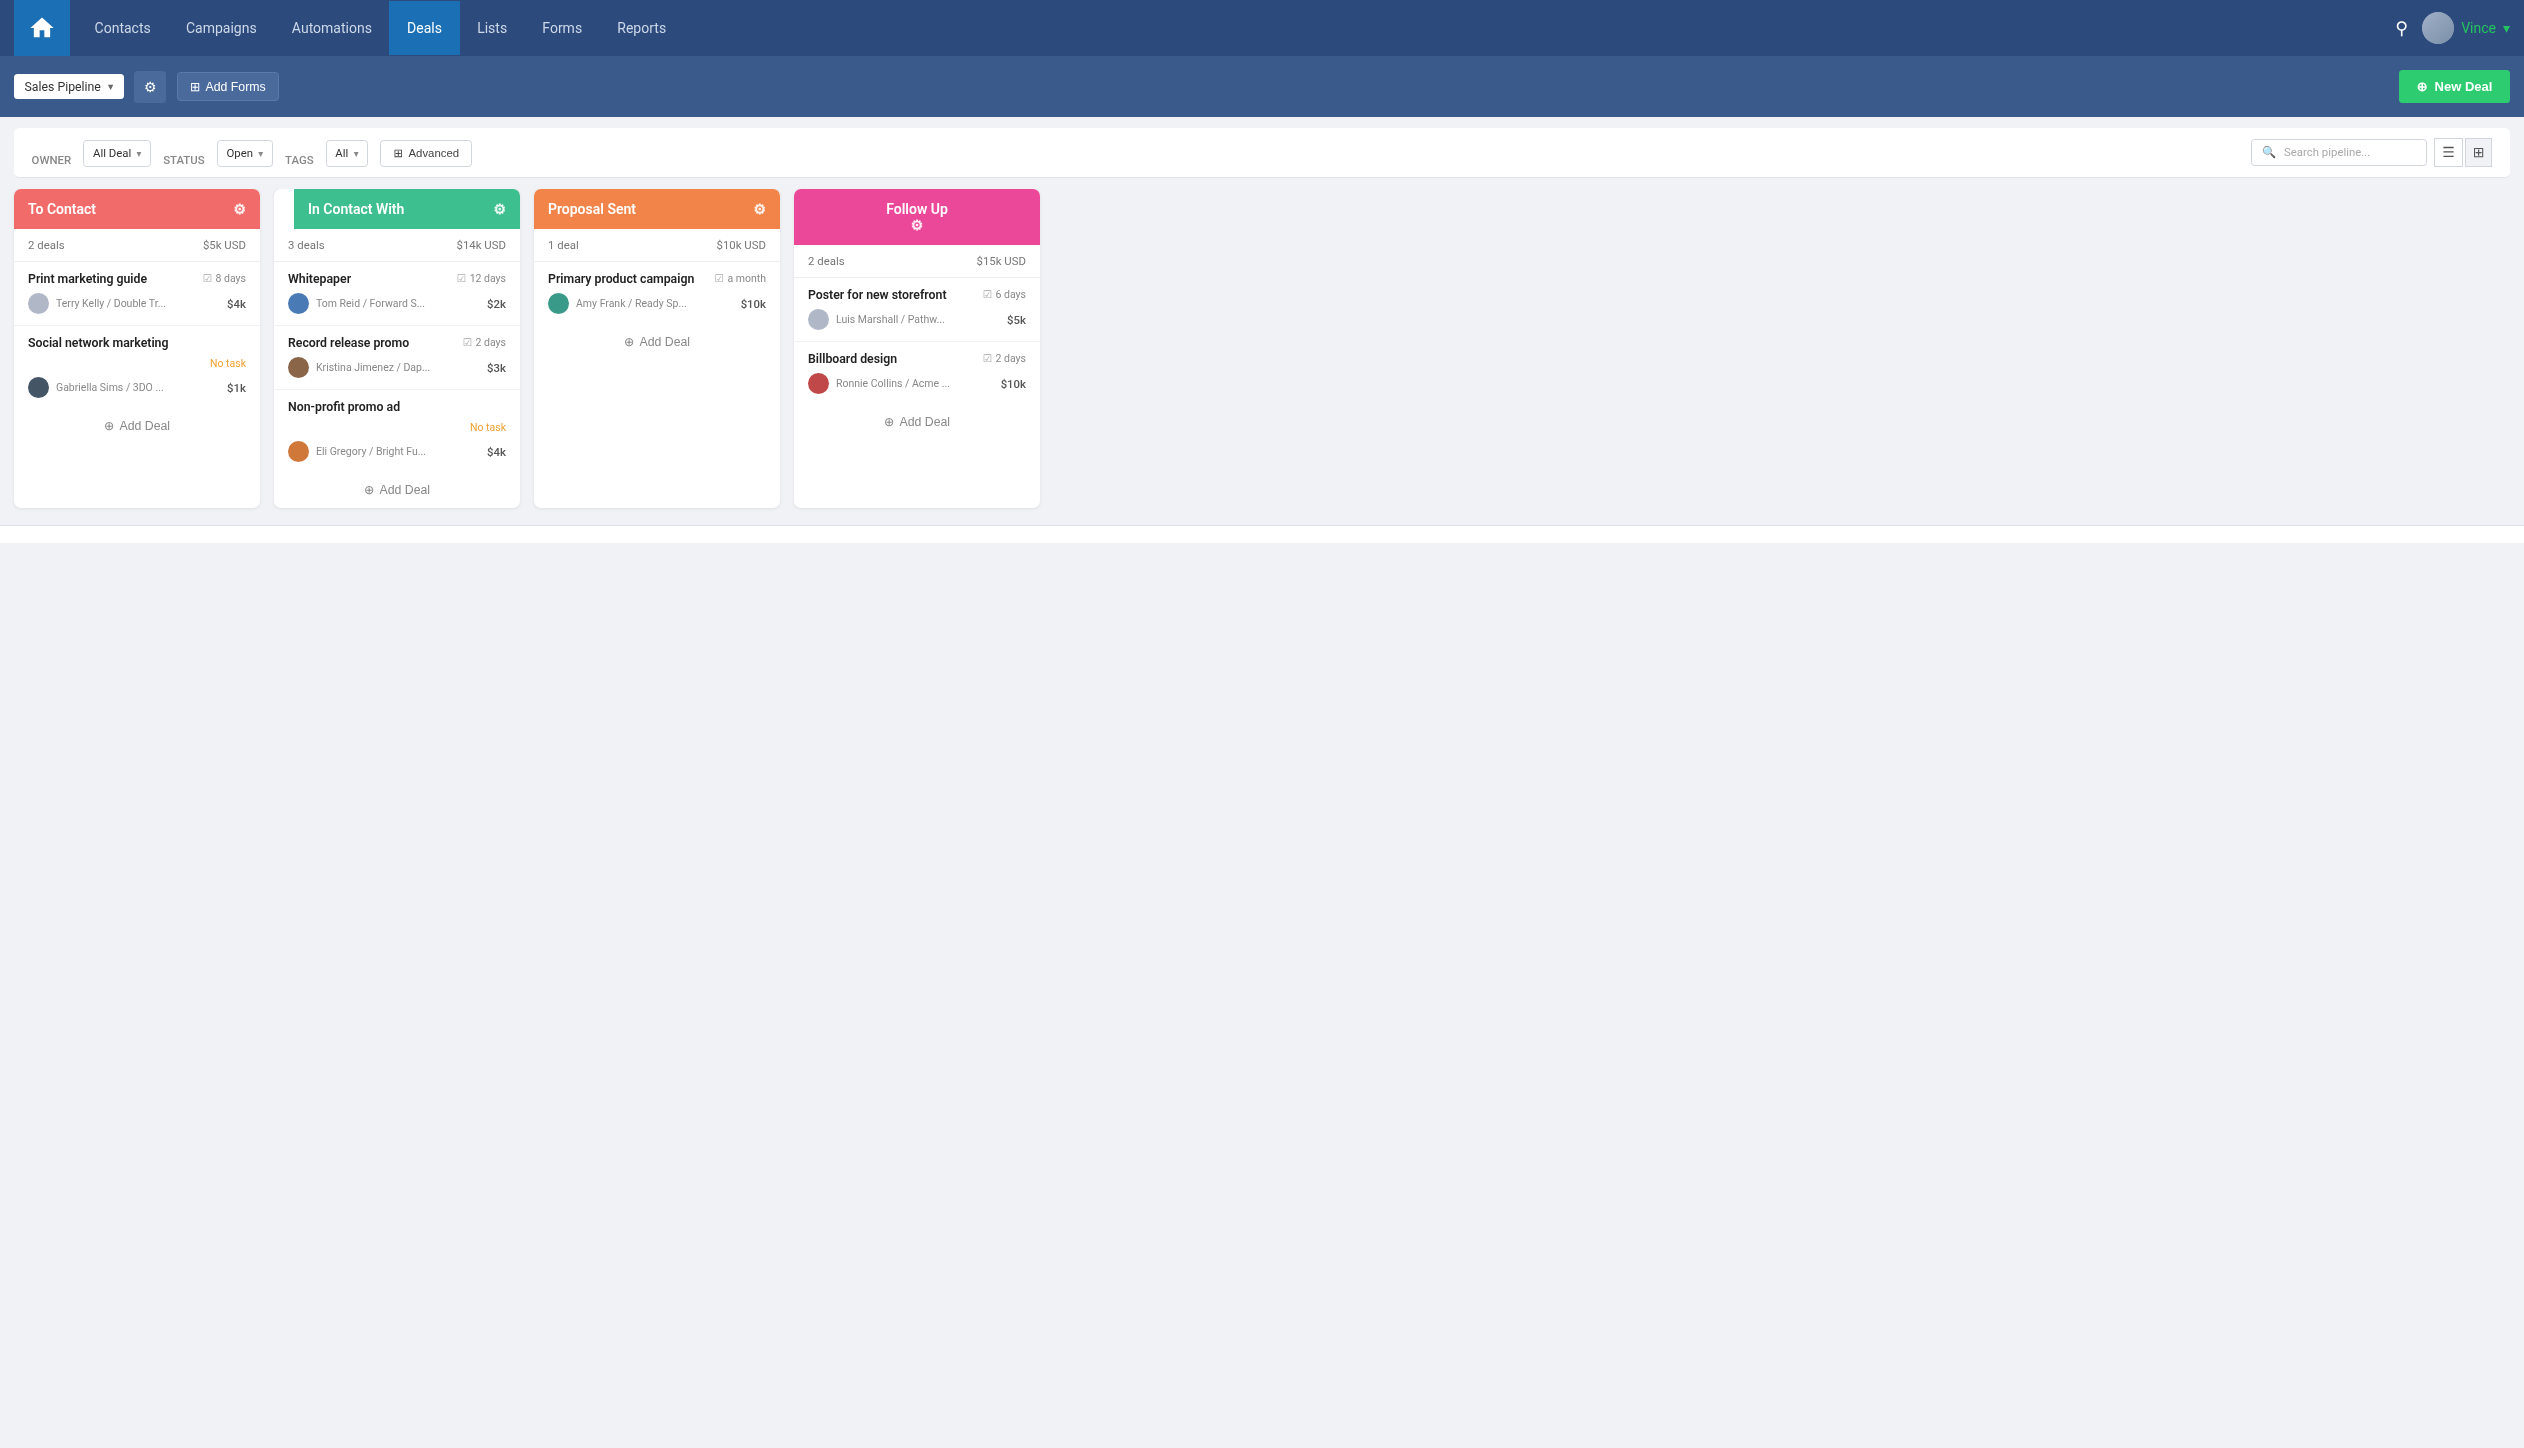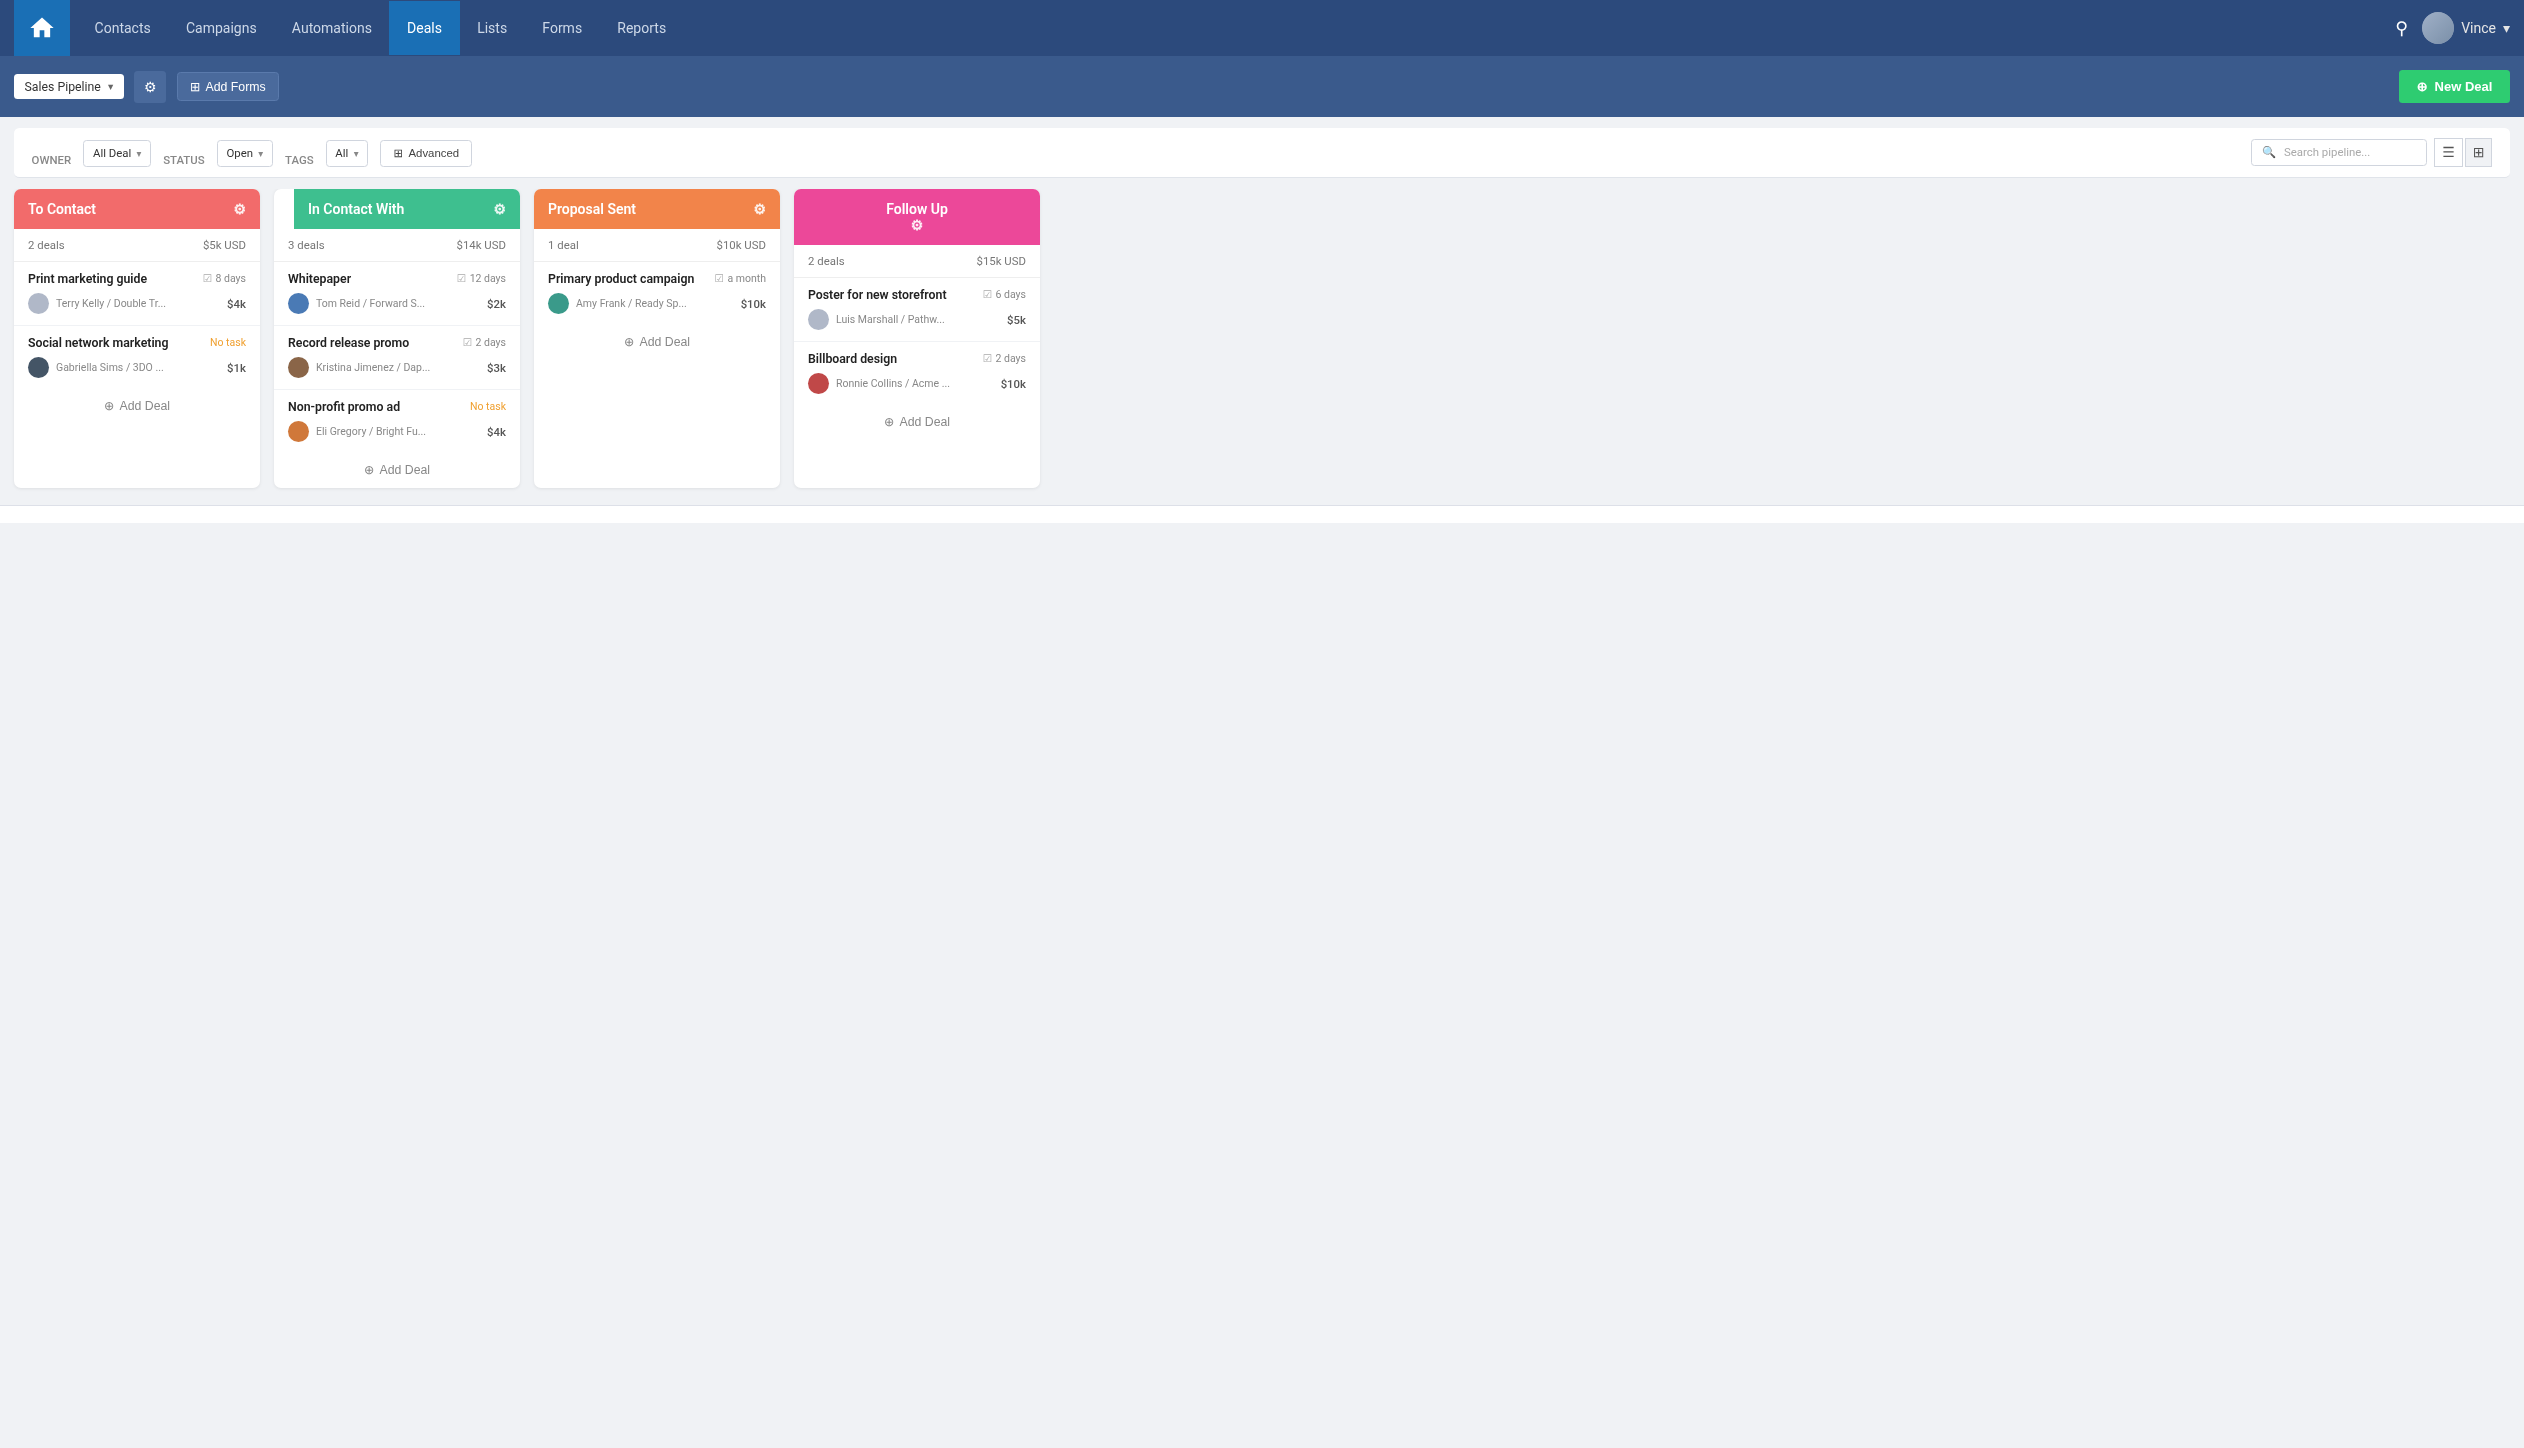--- a/index.html
+++ b/index.html
@@ -32,21 +32,21 @@
       padding: 0 17.6px;
       height: 54px;
       display: flex;
       align-items: center;
       font-size: 14px;
       cursor: pointer;
     }
     .nav-link.active { background: #1a6fb5; color: white; }
     .nav-right { display: flex; align-items: center; gap: 14px; margin-left: auto; }
     .nav-search-icon { color: white; font-size: 17.6px; cursor: pointer; }
-    .nav-user { display: flex; align-items: center; gap: 7px; color: #e5e5e5; cursor: pointer; }
+    .nav-user { display: flex; align-items: center; gap: 7px; color: #22c55e; cursor: pointer; }
     .nav-avatar { width: 32px; height: 32px; border-radius: 50%; background: #8a9bb5; overflow: hidden; display: flex; align-items: center; justify-content: center; }
     .nav-avatar-img { width: 100%; height: 100%; background: linear-gradient(135deg, #a0b0c8, #7a8fa8); border-radius: 50%; }
 
     
     .toolbar {
       background: #3a5a8c;
       display: flex;
       align-items: center;
       height: 61px;
       padding: 0 14px;
@@ -224,21 +224,21 @@
       flex: 1;
     }
     .deal-task {
       font-size: 10.5px;
       color: #888;
       display: flex;
       align-items: center;
       gap: 3.5px;
       white-space: nowrap;
     }
-    .deal-task.no-task { color: #f0a030; }
+    .deal-task.no-task { color: #f0a030; margin-top: 21px; }
 
     .deal-footer {
       display: flex;
       justify-content: space-between;
       align-items: center;
     }
     .deal-contact {
       display: flex;
       align-items: center;
       gap: 7px;

